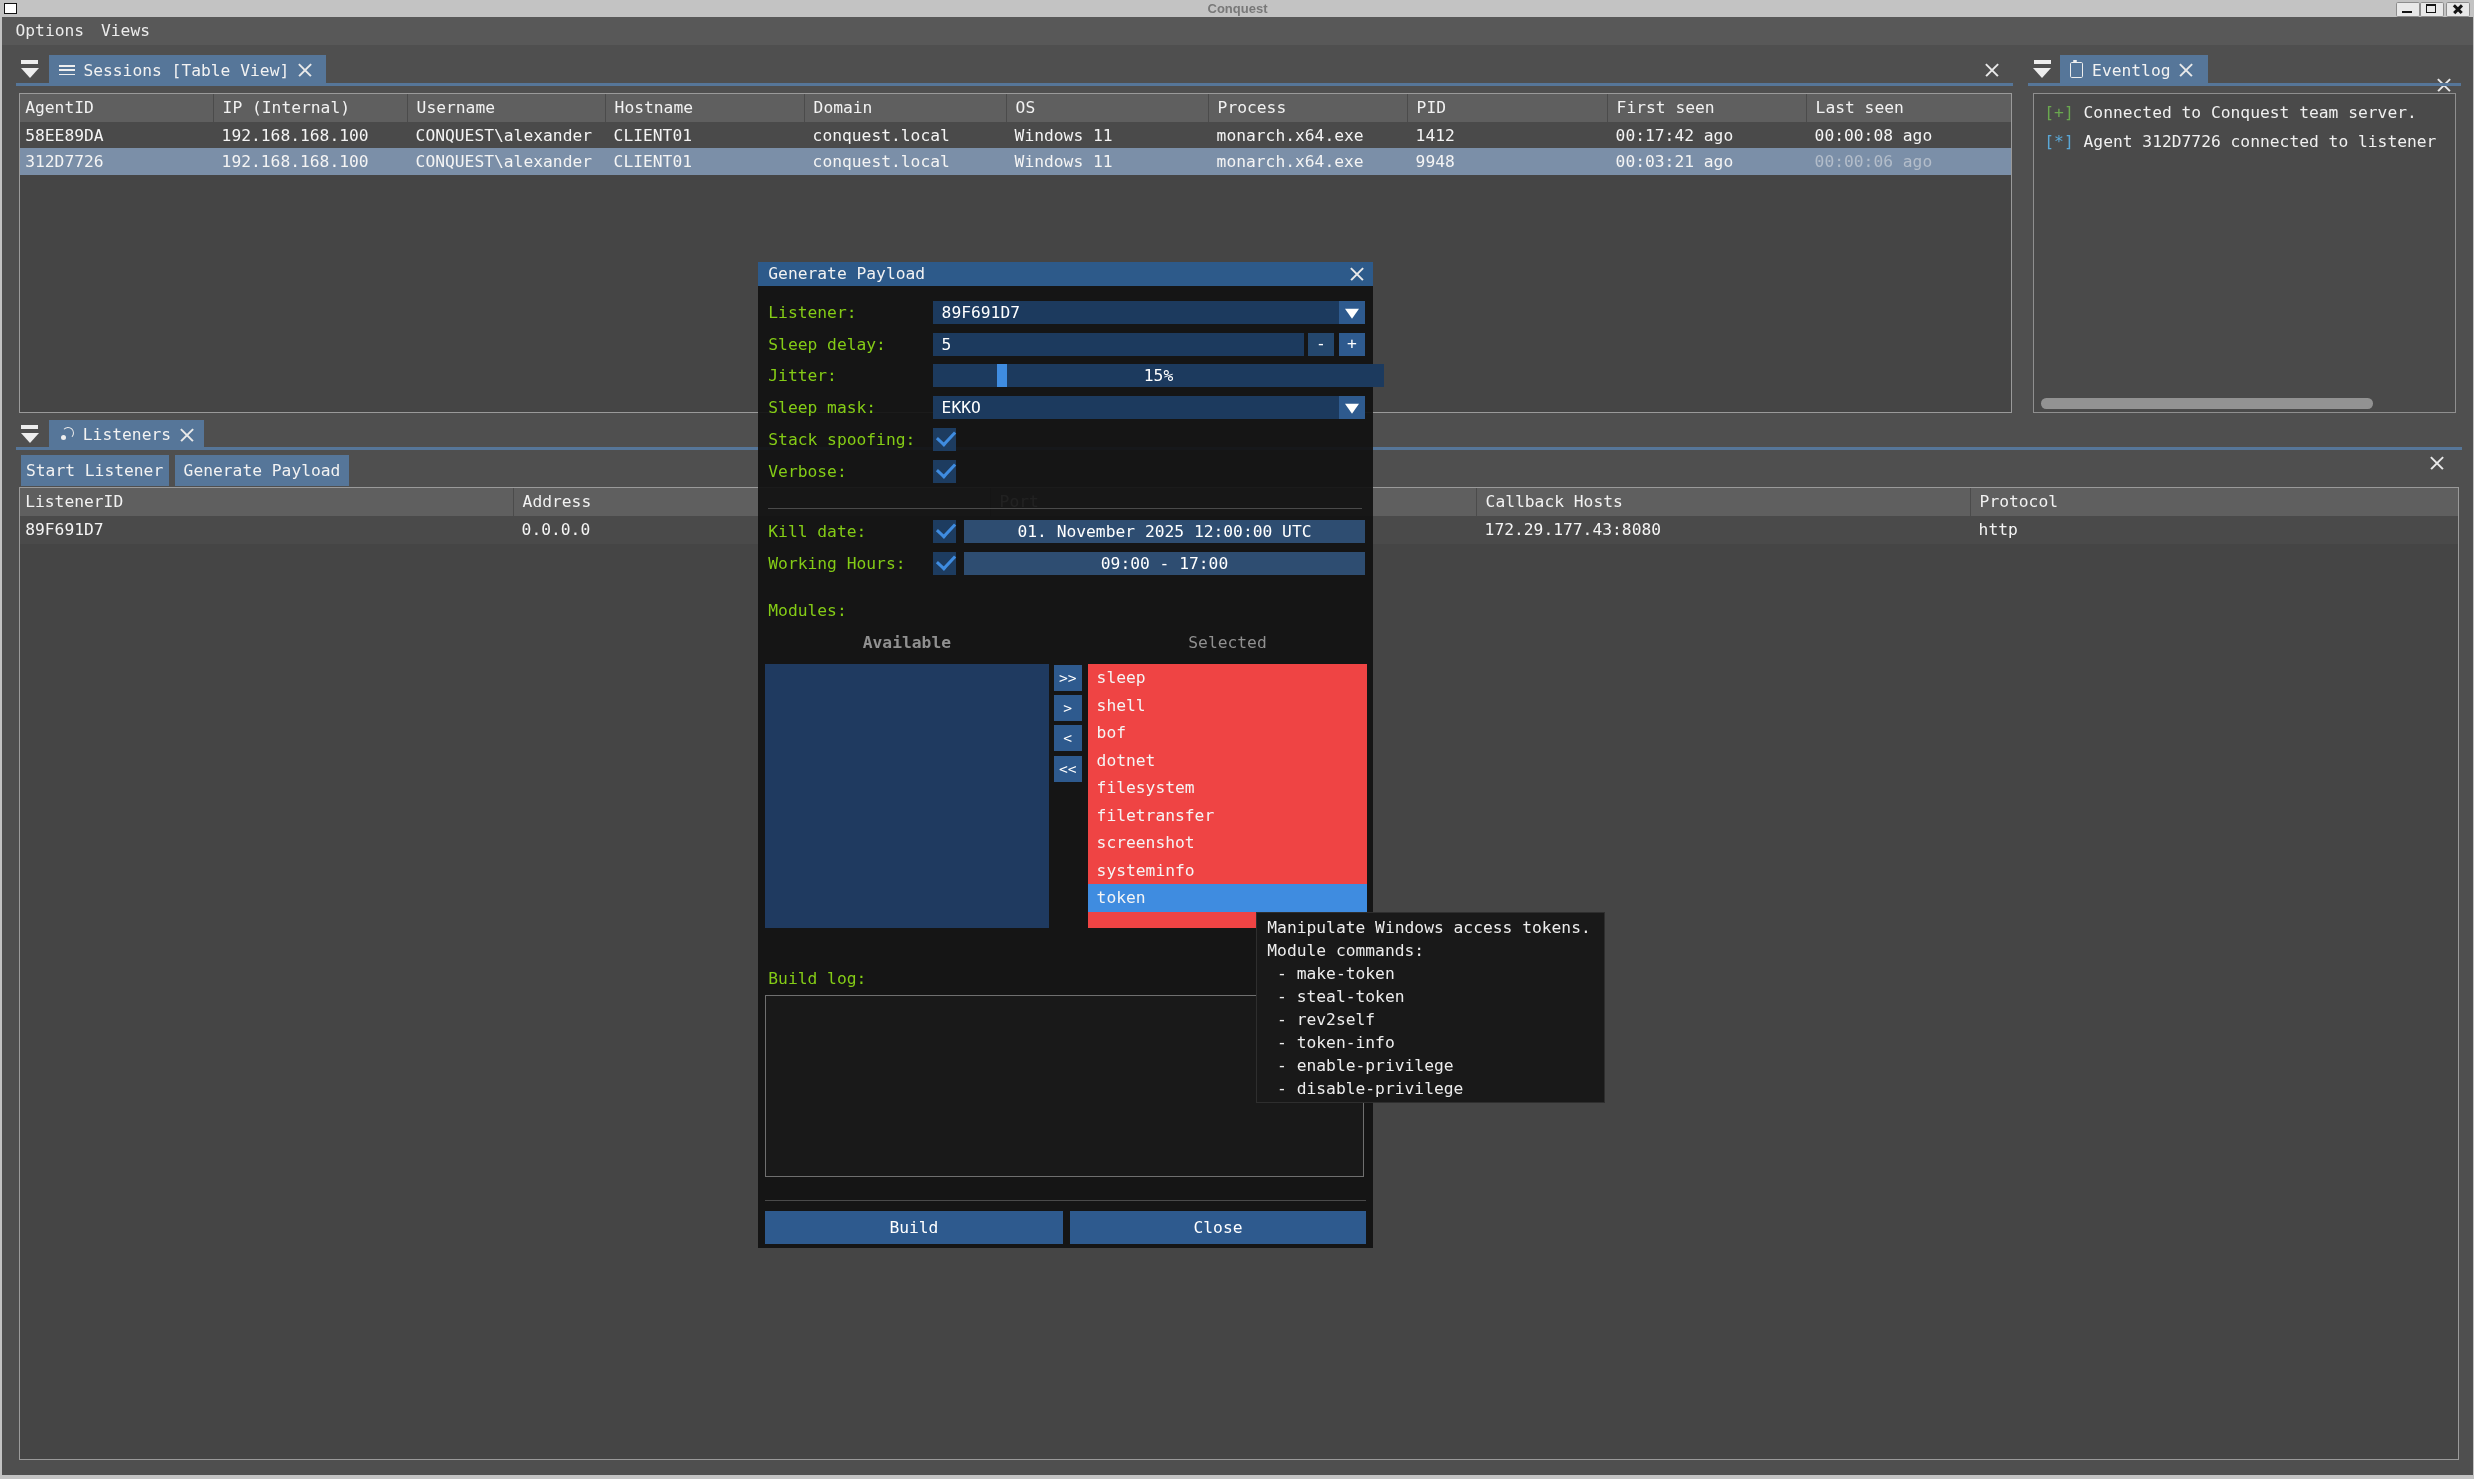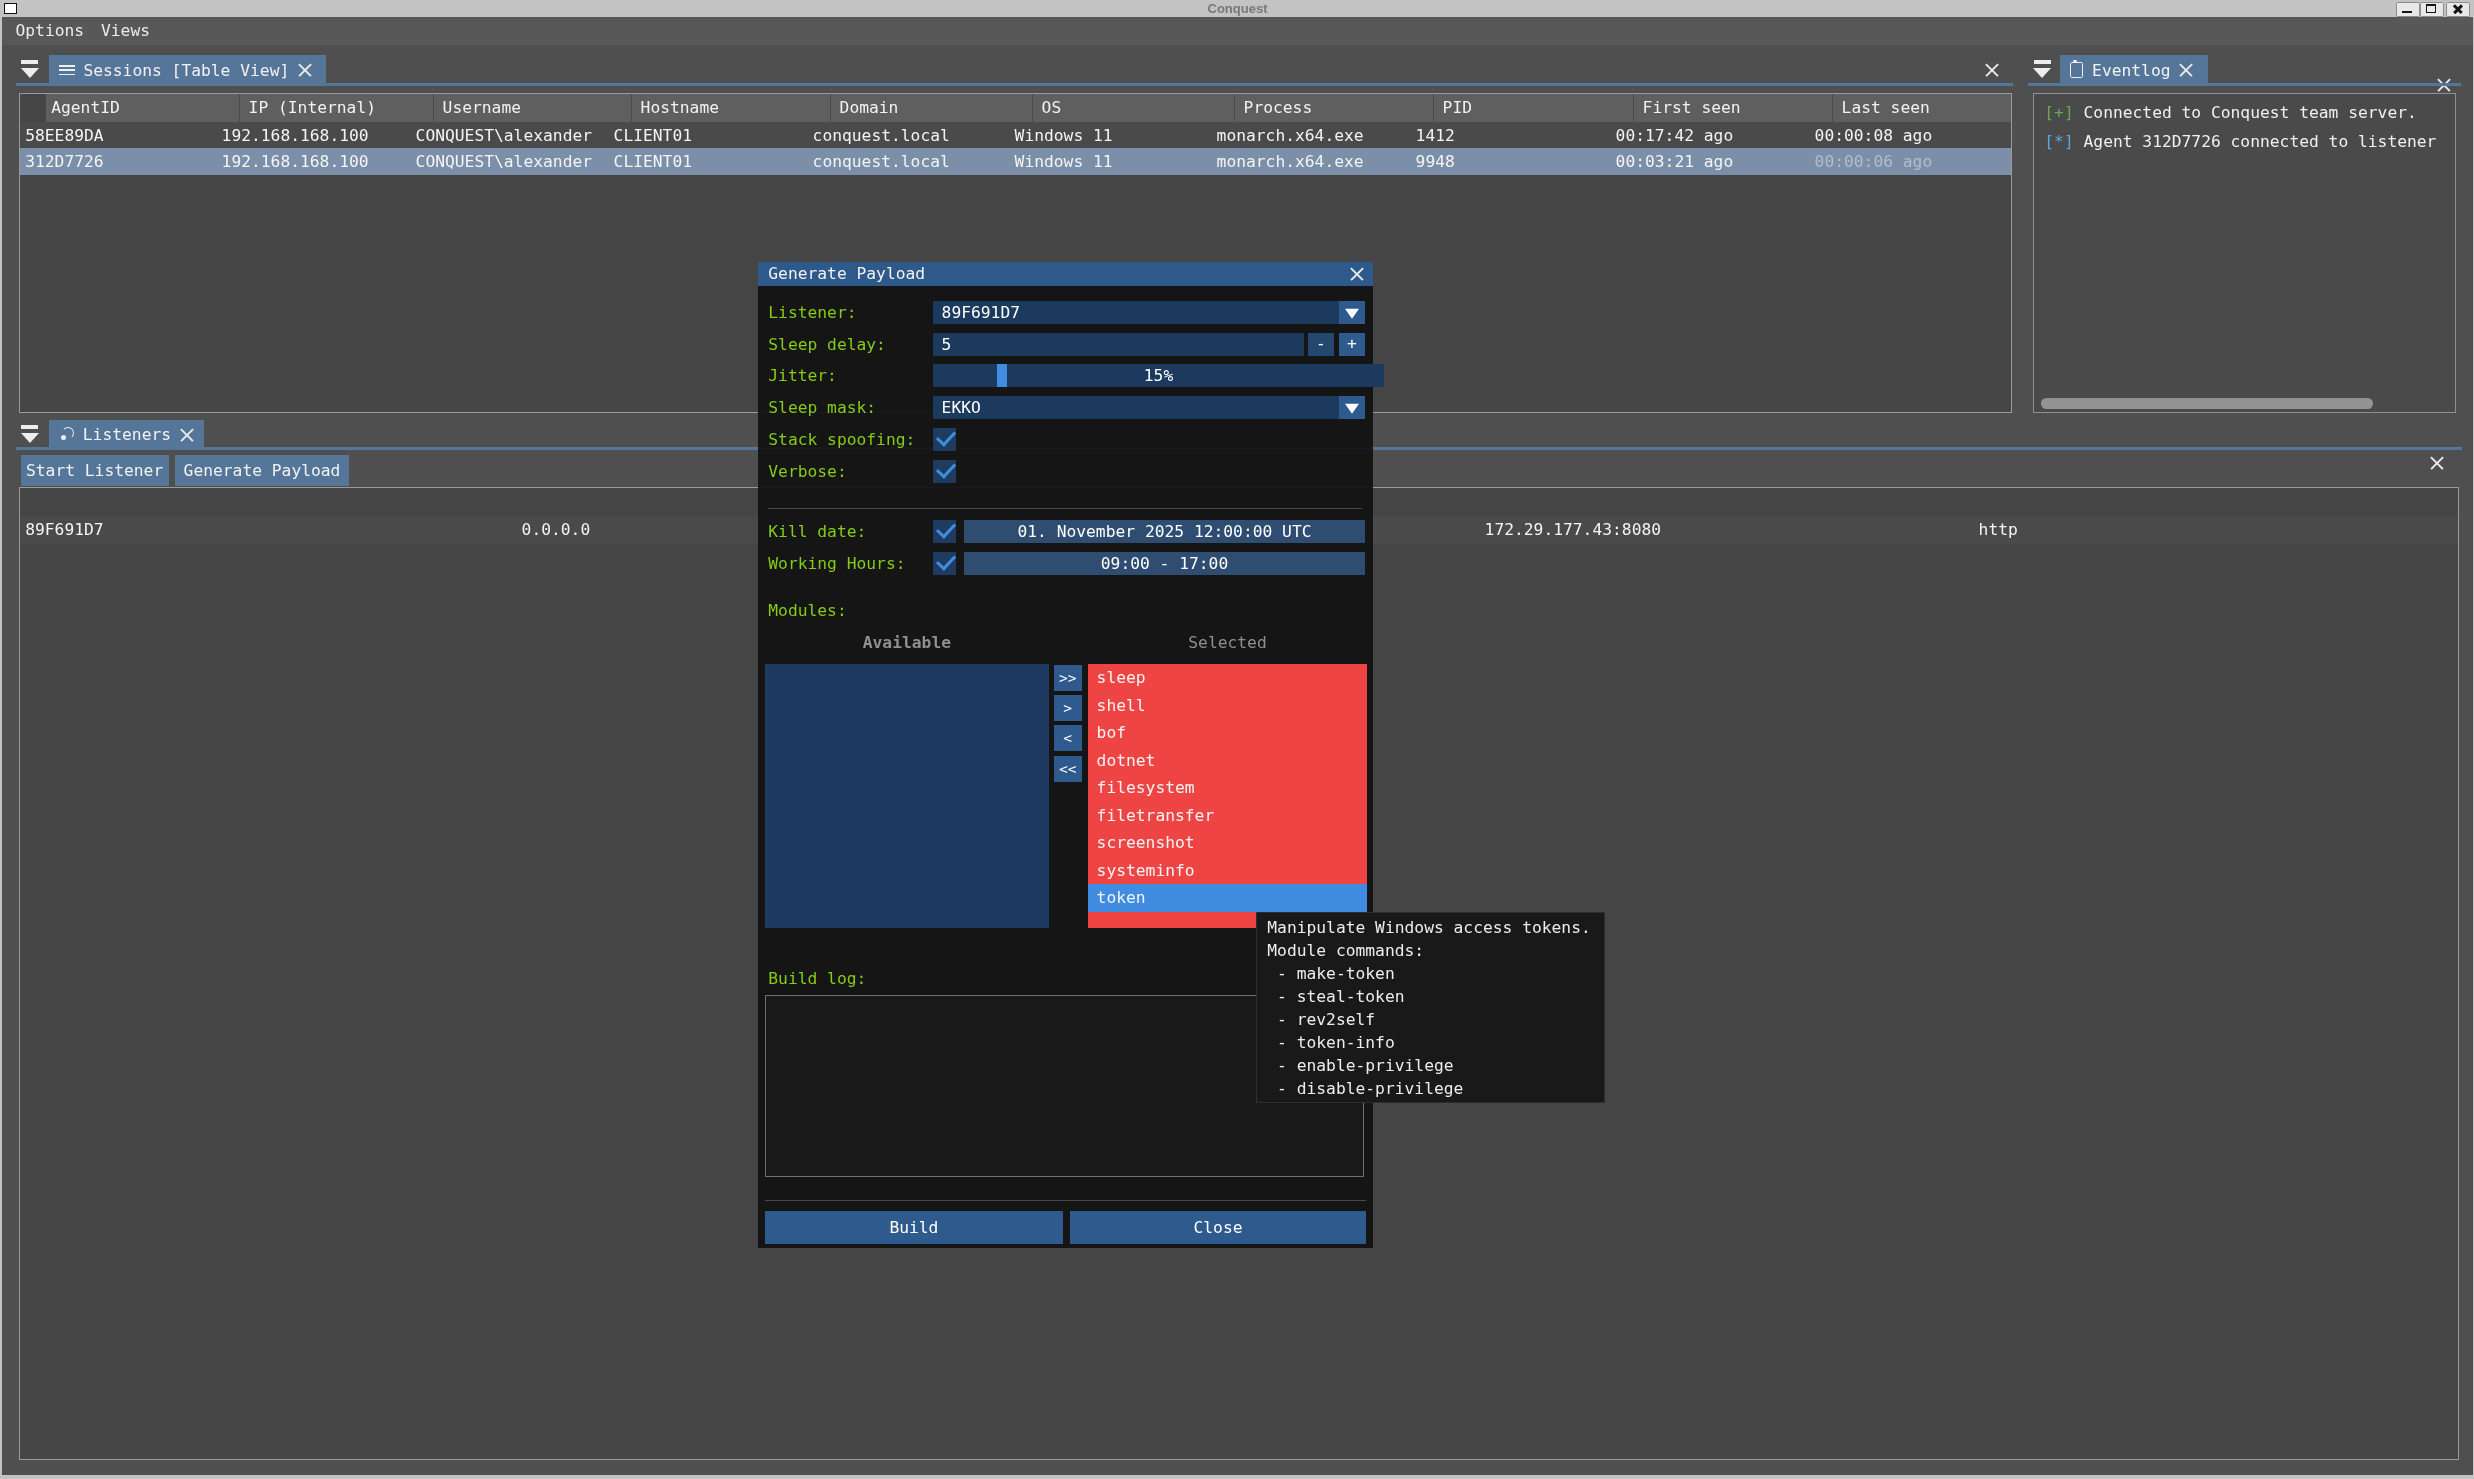--- a/index.html
+++ b/index.html
@@ -129,21 +129,21 @@
         <i></i>
         <i></i>
       </span>
     <span>Sessions [Table View]</span>
     <span class="xicon"></span>
   </div>
   <div class="abs xicon" style="left:1985px;top:63px;"></div>
   <div class="abs underline" style="left:15.5px;top:83px;width:1997px;"></div>
 
   <div class="abs tbox" style="left:19px;top:93px;width:1993px;height:320px;">
-    <div class="trow sess-grid hrow" style="top:0;margin-left:26px;">
+    <div class="trow sess-grid hrow" style="top:0;">
       <span class="hc">AgentID</span>
       <span class="hc">IP (Internal)</span>
       <span class="hc">Username</span>
       <span class="hc">Hostname</span>
       <span class="hc">Domain</span>
       <span class="hc">OS</span>
       <span class="hc">Process</span>
       <span class="hc">PID</span>
       <span class="hc">First seen</span>
       <span class="hc">Last seen</span>
@@ -201,20 +201,27 @@
     <span>Listeners</span>
     <span class="xicon"></span>
   </div>
   <div class="abs xicon" style="left:2430px;top:427px;"></div>
   <div class="abs underline" style="left:15.5px;top:447px;width:2446px;"></div>
 
   <div class="abs tbtn" style="left:20.6px;top:455px;width:148px;height:31px;line-height:31px;">Start Listener</div>
   <div class="abs tbtn" style="left:175px;top:455px;width:174px;height:31px;line-height:31px;">Generate Payload</div>
 
   <div class="abs tbox" style="left:19px;top:487px;width:2440px;height:973px;">
+    <div class="trow list-grid hrow" style="top:0;height:28px;line-height:28px;">
+      <span class="hc">ListenerID</span>
+      <span class="hc">Address</span>
+      <span class="hc">Port</span>
+      <span class="hc">Callback Hosts</span>
+      <span class="hc">Protocol</span>
+    </div>
     <div class="trow list-grid drow" style="top:28px;height:28px;line-height:28px;">
       <span class="tc">89F691D7</span>
       <span class="tc">0.0.0.0</span>
       <span class="tc">8080</span>
       <span class="tc">172.29.177.43:8080</span>
       <span class="tc">http</span>
     </div>
   </div>
 
   <div class="abs dialog">

